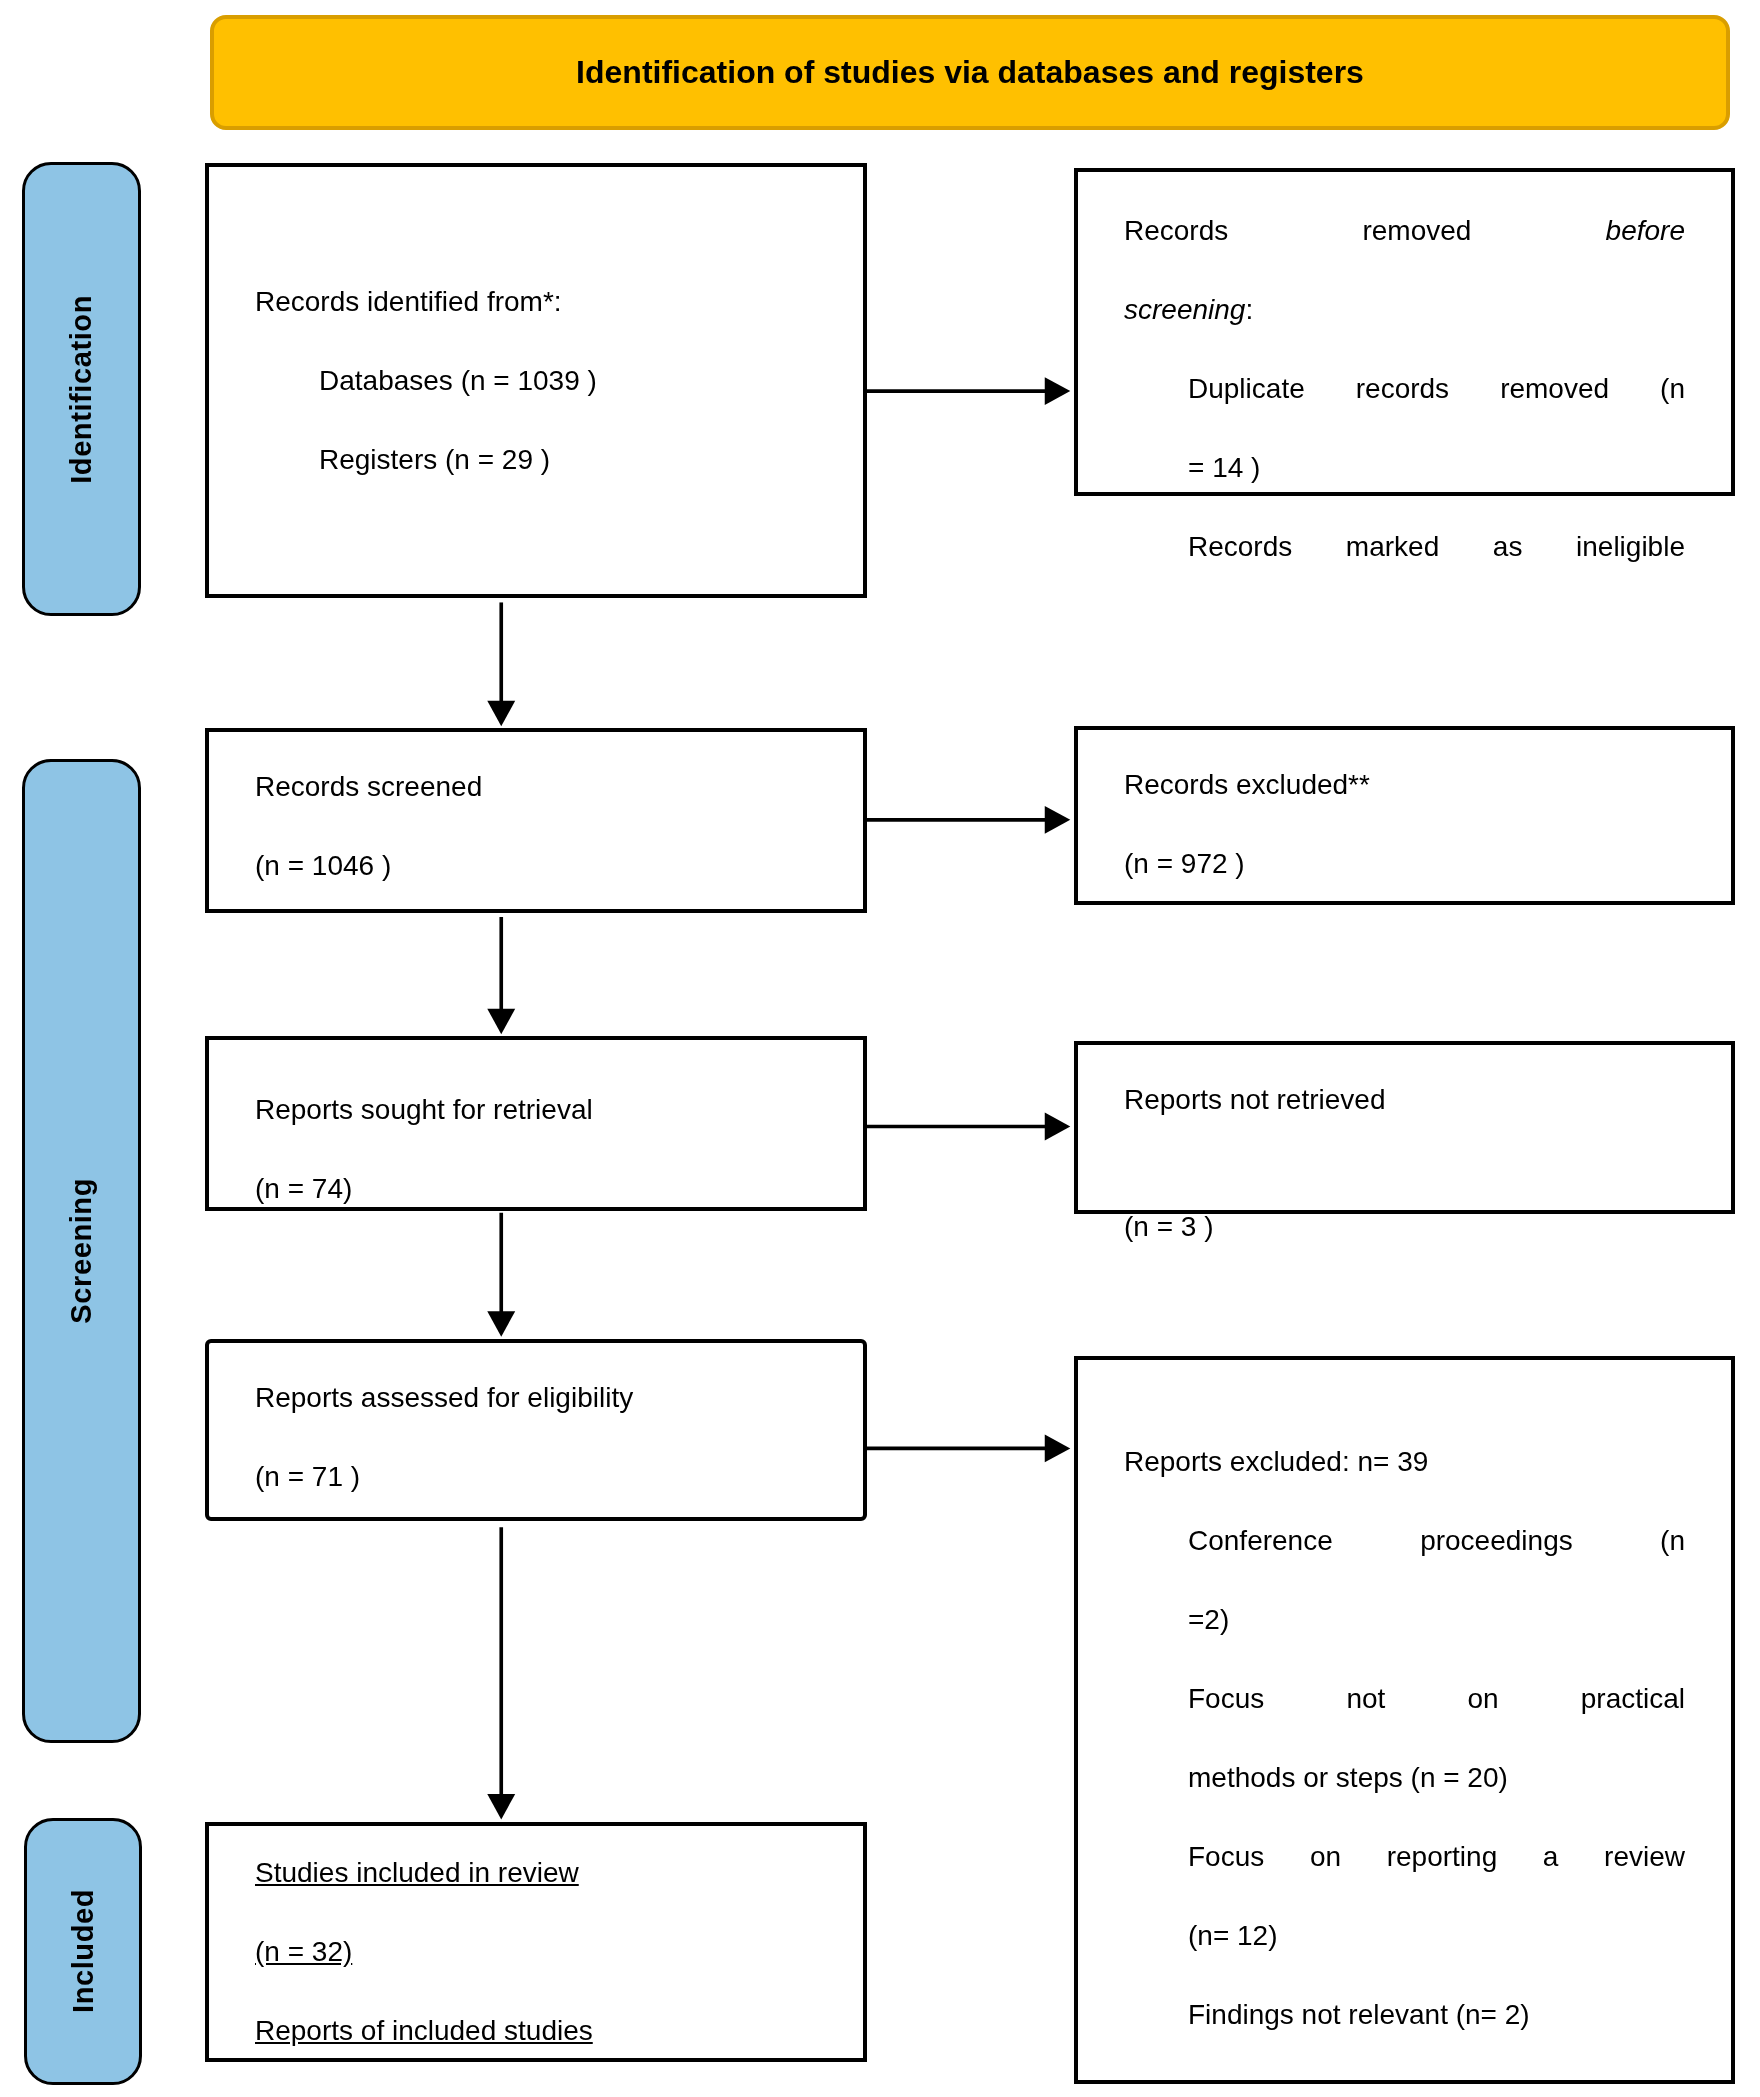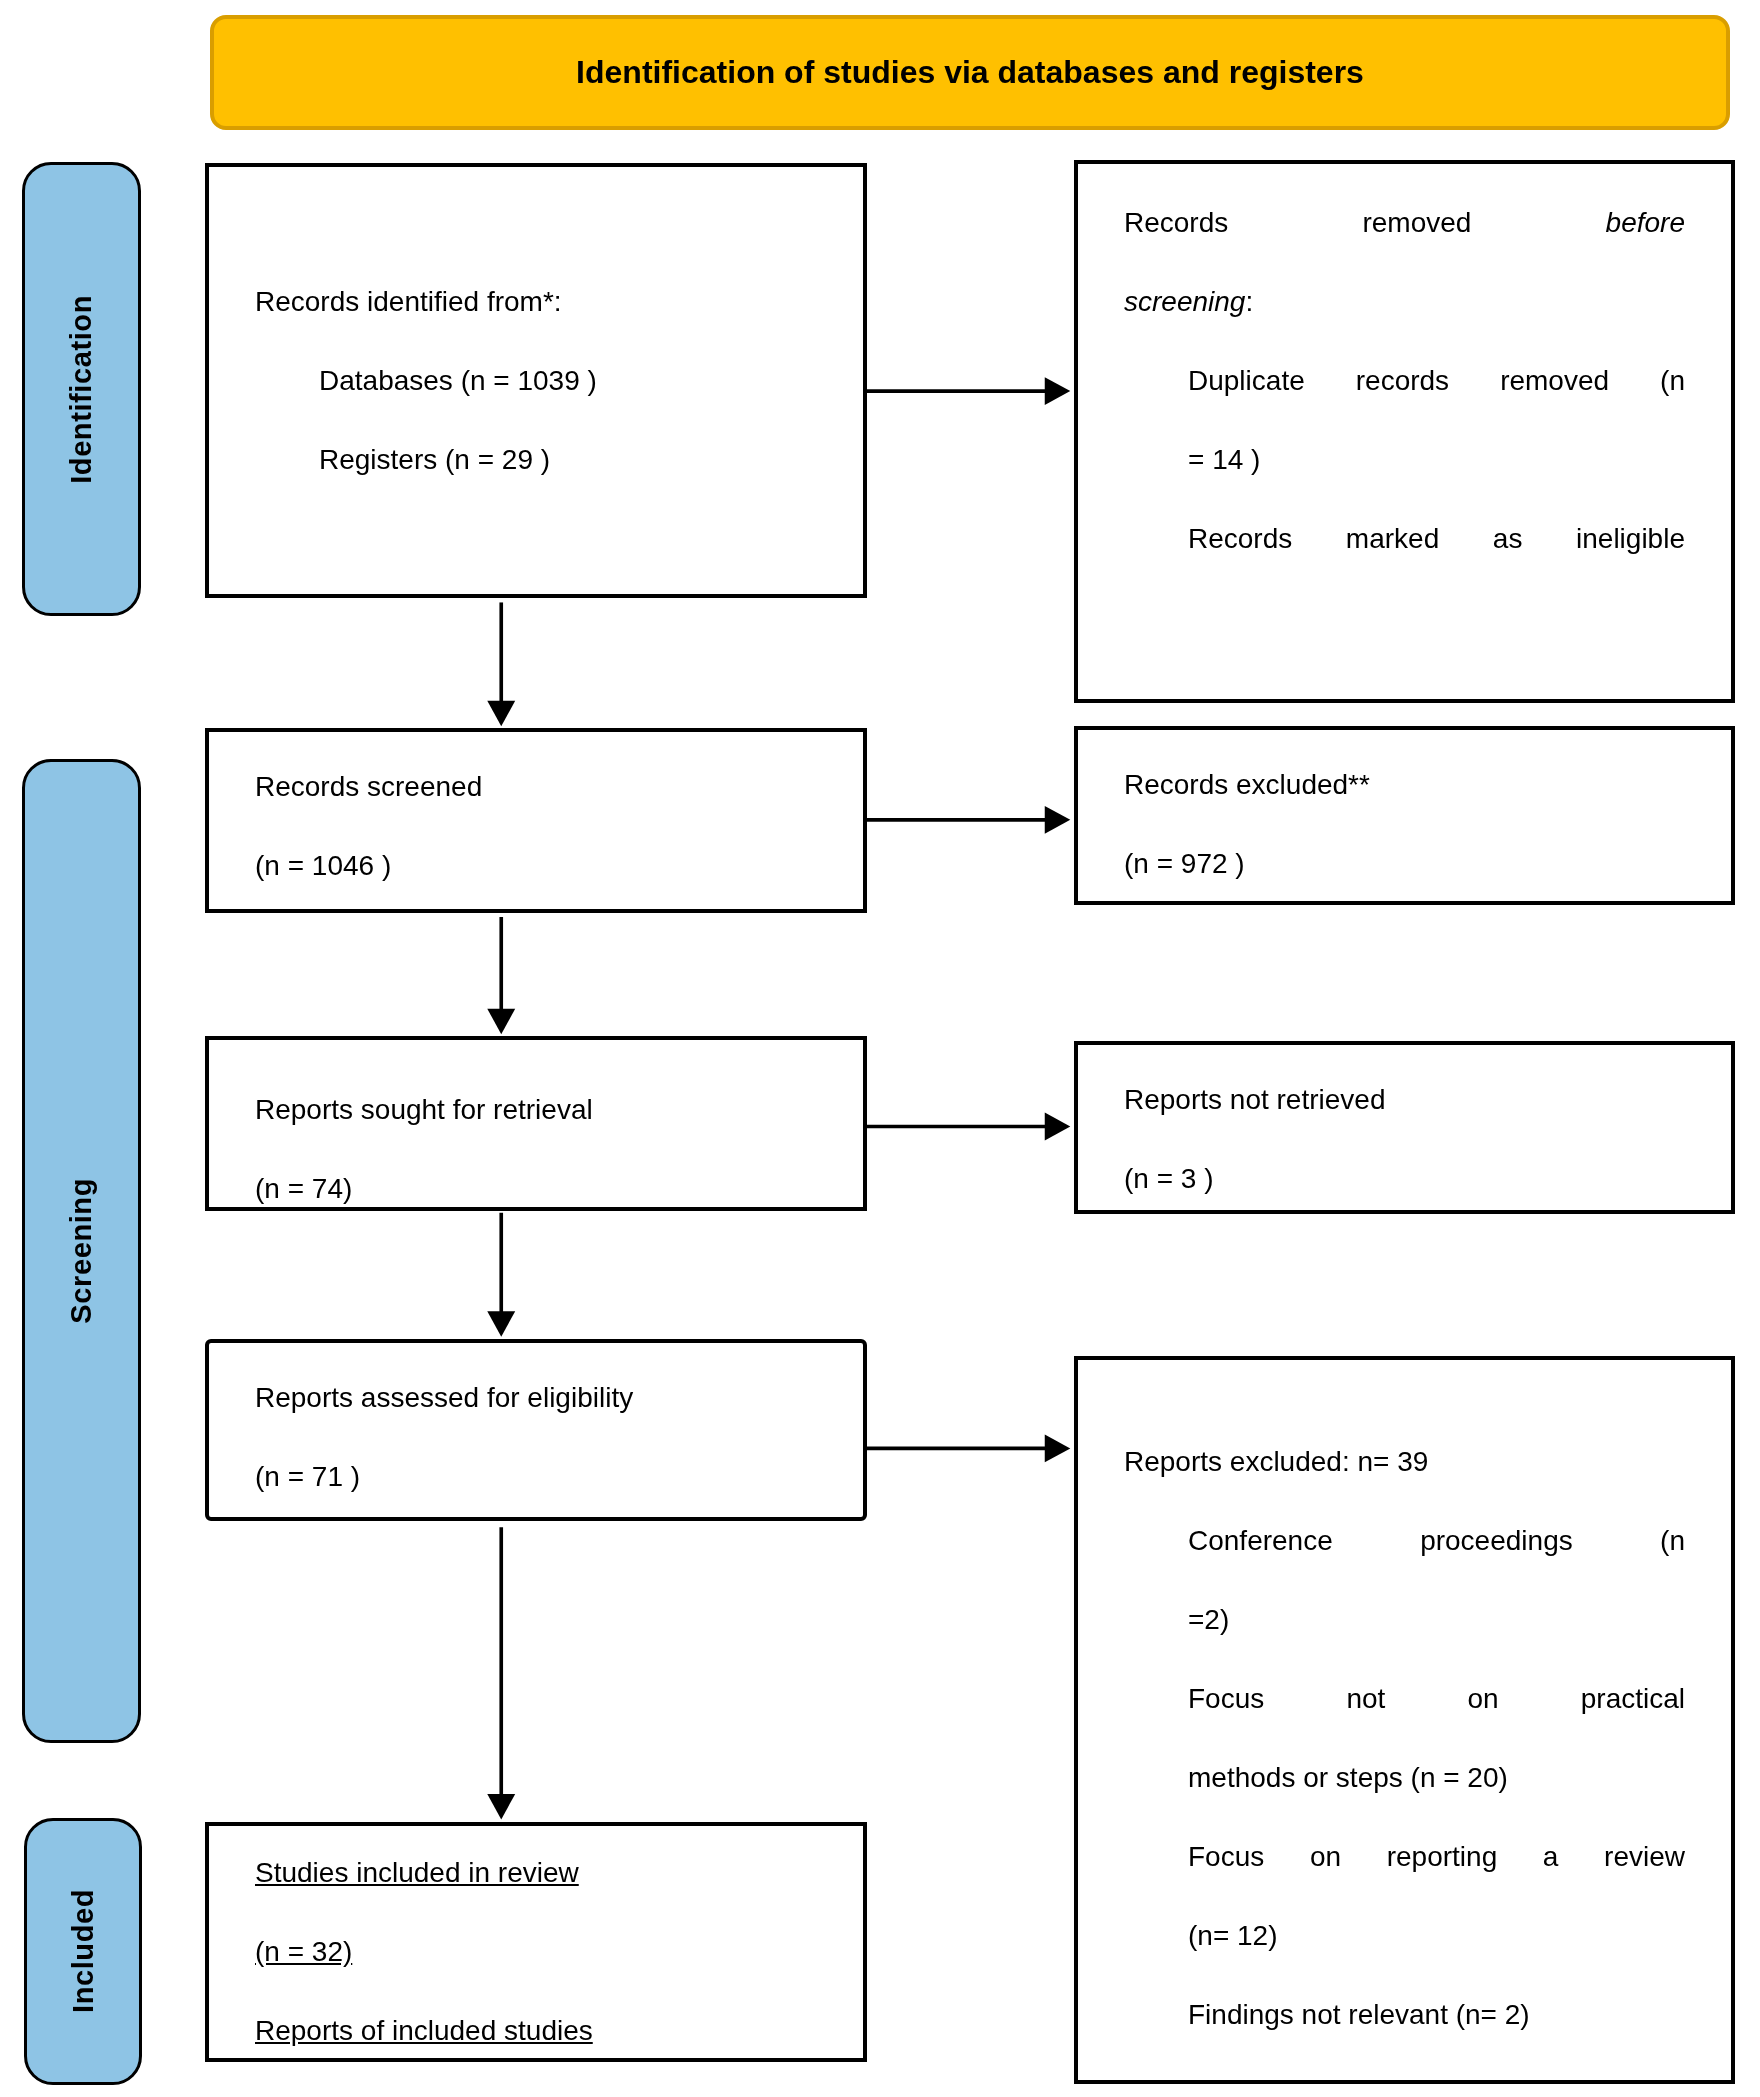--- a/index.html
+++ b/index.html
@@ -63,23 +63,23 @@
   .fbox .ln.stretch{
     white-space:normal;
     text-align:justify;
     text-align-last:justify;
   }
   #b1{left:205px;top:163px;width:662px;height:435px;justify-content:center;}
   #b2{left:205px;top:728px;width:662px;height:185px;padding-top:14.6px;}
   #b3{left:205px;top:1036px;width:662px;height:175px;padding-top:30px;}
   #b4{left:205px;top:1339px;width:662px;height:182px;padding-top:14.6px;border-radius:6px;}
   #b5{left:205px;top:1822px;width:662px;height:240px;padding-top:7.3px;text-decoration:underline;}
-  #r1{left:1074px;top:160px;width:661px;height:543px;padding-top:19.4px;}
+  #r1{left:1074px;top:168px;width:661px;height:328px;padding-top:19.4px;}
   #r2{left:1074px;top:726px;width:661px;height:179px;padding-top:14.6px;}
-  #r3{left:1074px;top:1041px;width:661px;height:173px;padding-top:14.6px;}
+  #r3{left:1074px;top:1041px;width:661px;height:173px;padding-top:14.6px;gap:48px;}
   #r4{left:1074px;top:1356px;width:661px;height:728px;padding-top:35px;justify-content:center;}
   
   .arrows{
     position:absolute;left:0;top:0;width:1761px;height:2097px;
     pointer-events:none;
   }
   .arrows line{stroke:var(--arrow);stroke-width:6;}
   .arrows polygon{fill:var(--arrow);}
 </style>
 </head>

